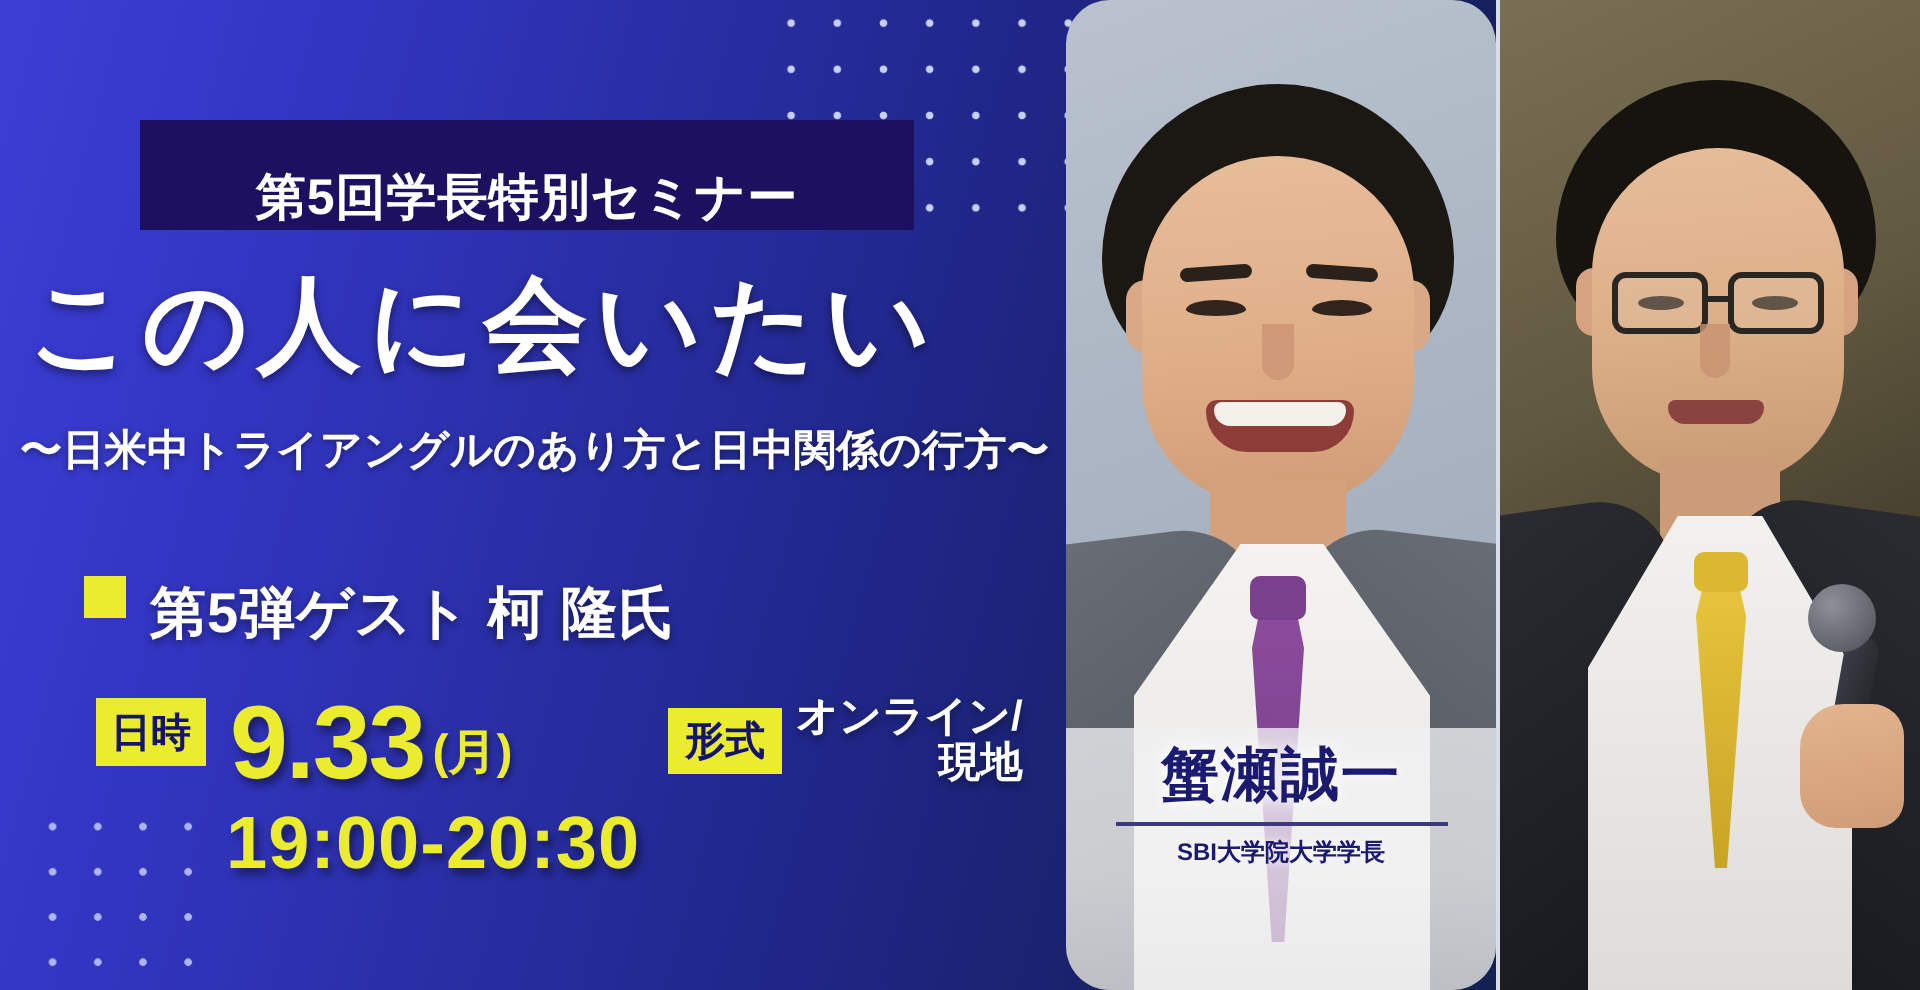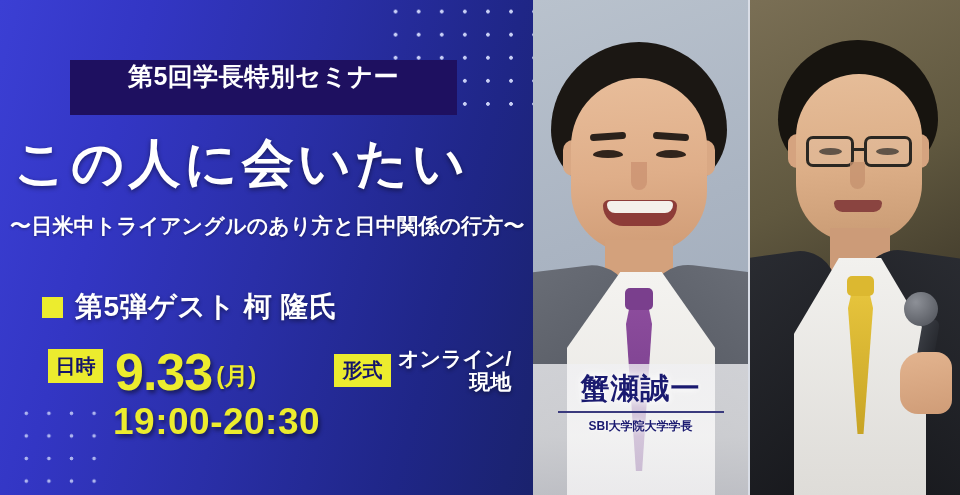--- a/index.html
+++ b/index.html
@@ -23,21 +23,21 @@
     background-image:radial-gradient(circle, rgba(205,213,250,.80) 1.7px, rgba(205,213,250,0) 2.1px);
     background-size:22.6px 22.6px; background-position:7px 4px;
   }
 
   
   .left-col { position:absolute; left:0; top:0; width:533px; height:495px; }
 
   .ribbon {
     position:absolute; left:70px; top:60px; width:387px; height:55px;
     background:#1e1060;
-    display:flex; align-items:flex-start; justify-content:center;
+    display:flex; align-items:flex-end; justify-content:center;
   }
   .ribbon-text {
     color:#ffffff; font-size:25px; font-weight:700; letter-spacing:.5px;
     white-space:nowrap;
   }
 
   .headline {
     position:absolute; left:14px; top:137px; width:510px;
     color:#ffffff; font-size:52px; font-weight:700; line-height:1;
     letter-spacing:4px; white-space:nowrap;
@@ -46,21 +46,21 @@
 
   .subhead {
     position:absolute; left:10px; top:214px; width:515px; 
     color:#ffffff; font-size:21px; font-weight:700; line-height:1.1;
     letter-spacing:.2px; white-space:nowrap;
     text-shadow:0 1px 3px rgba(0,0,0,.4);
   }
 
   .guest-row {
     position:absolute; left:42px; top:288px;
-    display:flex; align-items:center; gap:12px;
+    display:flex; align-items:flex-start; gap:12px;
   }
   .guest-bullet { width:21px; height:21px; background:#ecec2e; display:block; }
   .guest-text {
     color:#ffffff; font-size:28px; font-weight:700; letter-spacing:.5px;
     white-space:nowrap; text-shadow:0 2px 4px rgba(0,0,0,.45);
   }
 
   
   .badge {
     background:#ecec2e; color:#14146b; font-weight:700;
@@ -91,21 +91,21 @@
 
   .info-time {
     position:absolute; left:113px; top:401px;
     color:#ecec2e; font-size:37px; font-weight:700; letter-spacing:.5px;
     text-shadow:2px 3px 4px rgba(0,0,0,.45);
   }
 
   
   .photos { position:absolute; left:533px; top:0; width:427px; height:495px; display:flex; }
   .photo-cell { position:relative; height:495px; overflow:hidden; }
-  .cell-1 { width:215px; }
+  .cell-1 { width:215px;border-radius:22px; }
   .cell-2 { width:212px; border-left:2px solid #d9dde6; }
 
   .photo-bg { position:absolute; inset:0; }
 
   
   .p1-bg { background:linear-gradient(160deg,#b9c2cd 0%,#aab4c2 45%,#9aa6b6 100%); }
   .p1-hair {
     position:absolute; left:18px; top:42px; width:176px; height:150px;
     background:#1b1713; border-radius:88px 88px 62px 62px;
   }

